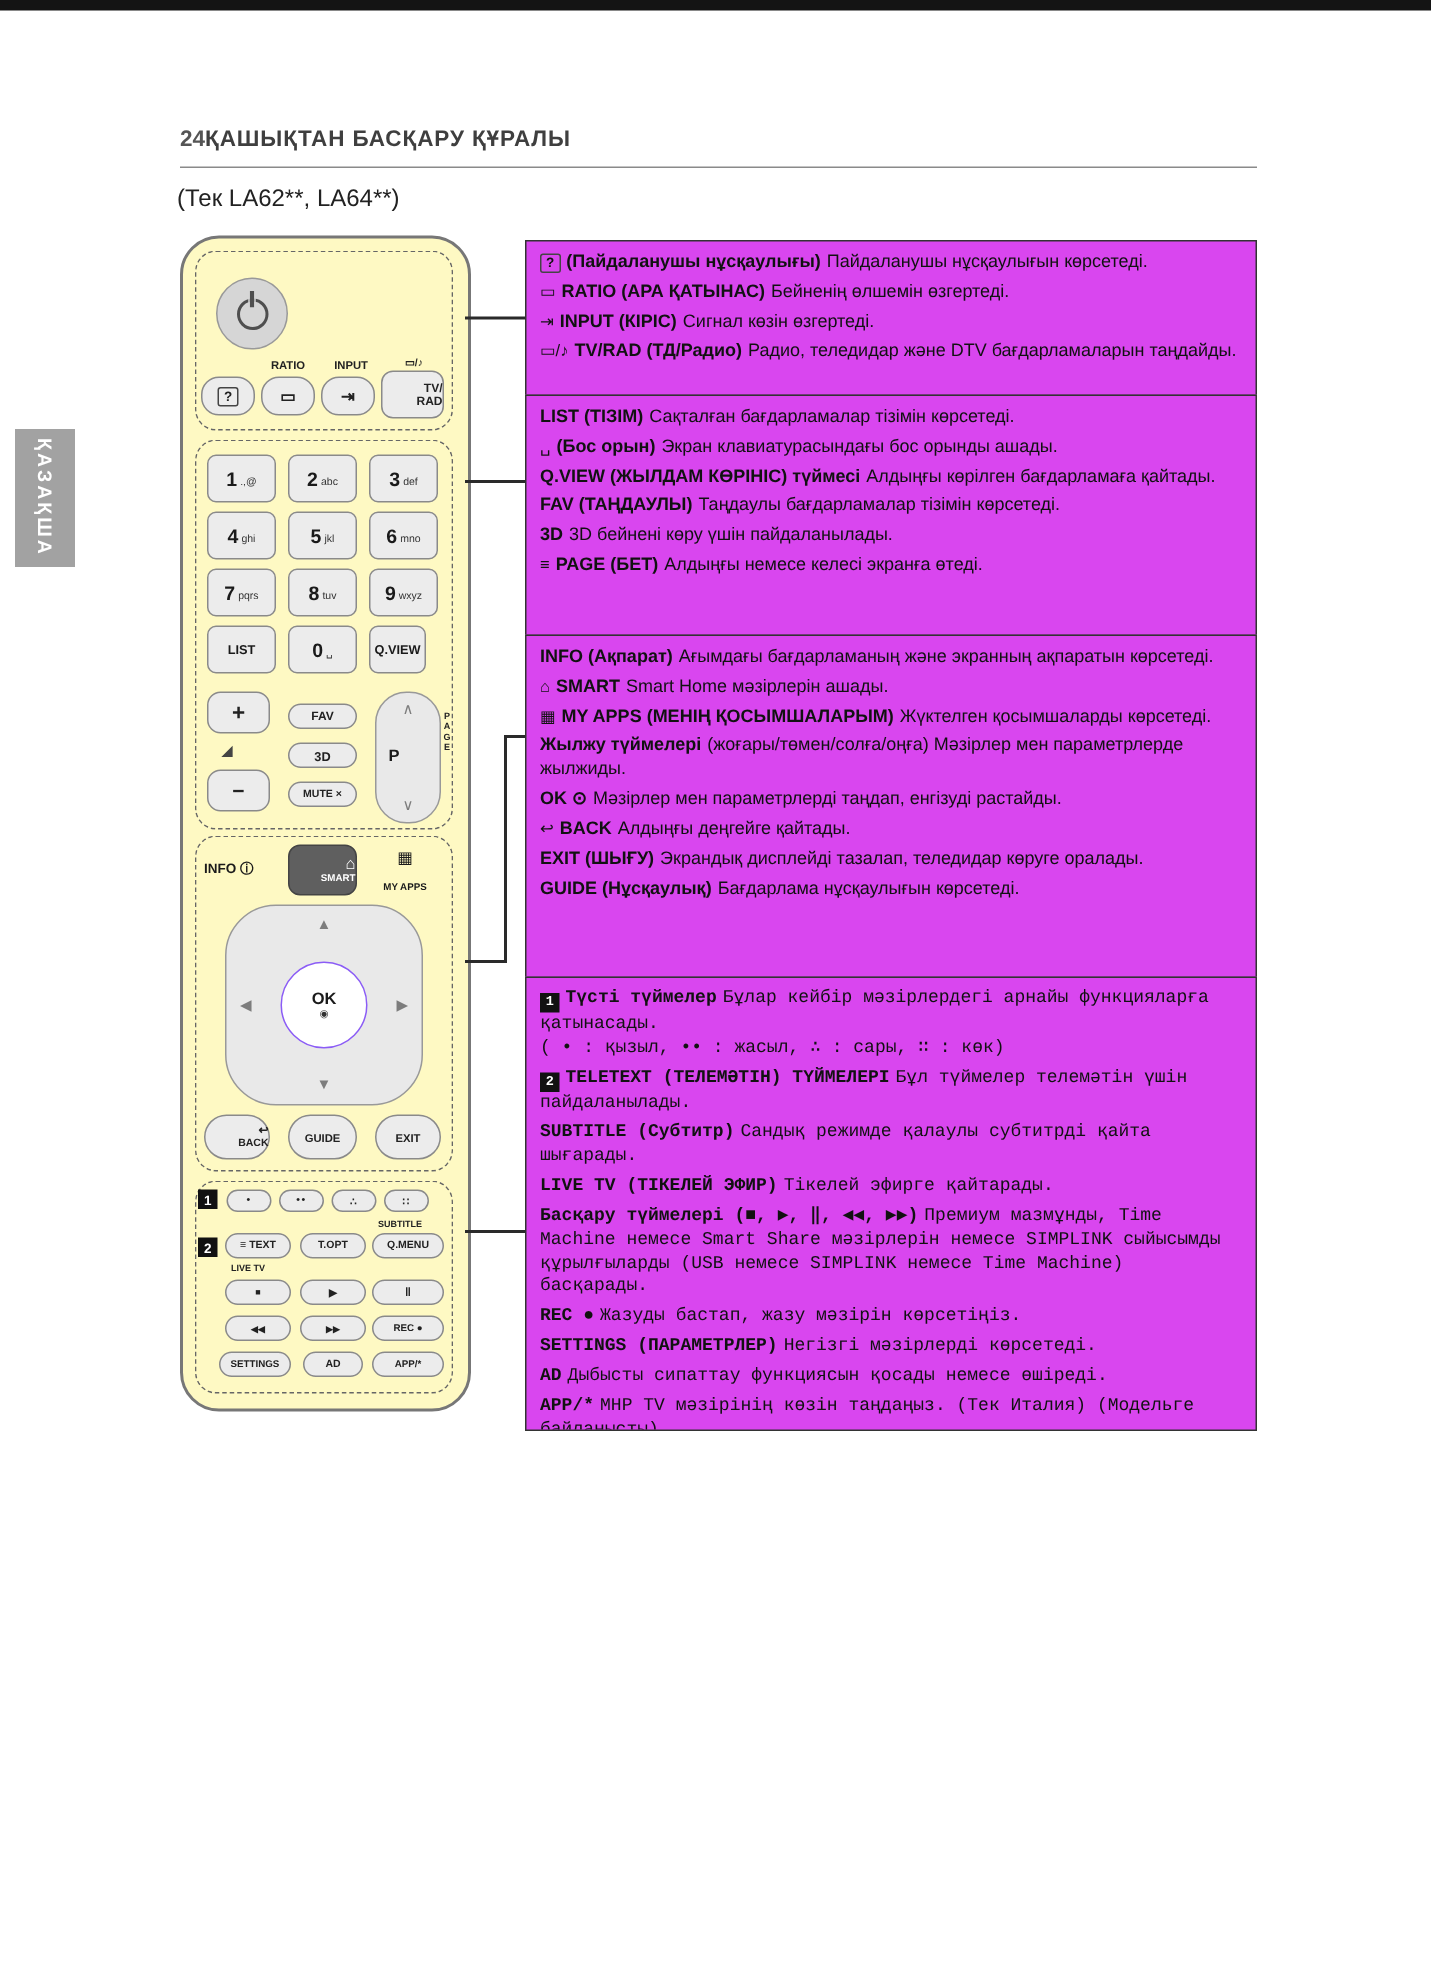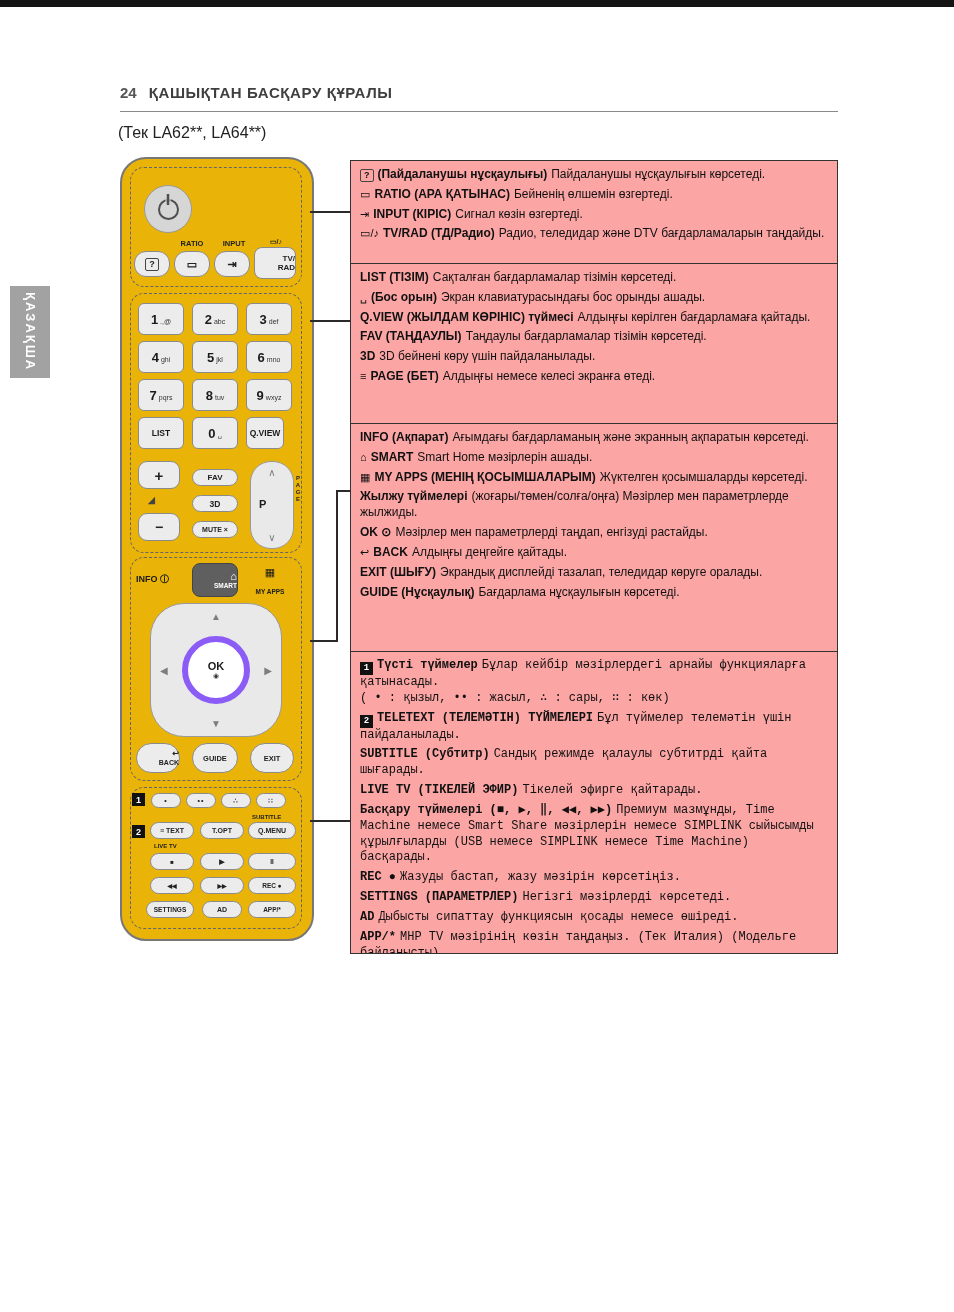--- a/index.html
+++ b/index.html
@@ -3,64 +3,64 @@
 <meta charset="utf-8">
 <style>
   html,body{margin:0;padding:0;background:#ffffff;}
   .page{position:relative;width:954px;height:1312px;background:#ffffff;overflow:hidden;
         font-family:"Liberation Sans", sans-serif;color:#1a1a1a;}
   .abs{position:absolute;}
   .top-scan{position:absolute;top:0;left:0;width:954px;height:7px;background:#141414;}
 
   
   .hdr{position:absolute;left:120px;top:84px;width:718px;border-bottom:1.5px solid #8a8a8a;padding-bottom:9px;}
-  .pnum{font-size:15px;font-weight:bold;color:#555;margin-right:12px;}
+  .pnum{font-size:15px;font-weight:bold;color:#555;margin-right:0;}
   .ptitle{font-size:15px;font-weight:bold;color:#3f3f3f;letter-spacing:0.6px;}
   .model-note{position:absolute;left:118px;top:124px;font-size:16px;color:#222;}
 
   
   .side-tab{position:absolute;left:10px;top:286px;width:40px;height:92px;background:#a2a2a2;color:#ffffff;
             writing-mode:vertical-rl;text-orientation:mixed;display:flex;align-items:center;justify-content:center;
             font-size:13px;font-weight:bold;letter-spacing:2px;}
 
   
-  .remote{position:absolute;left:120px;top:157px;width:190px;height:780px;background:#eab308;
+  .remote{position:absolute;left:120px;top:157px;width:190px;height:780px;background:#fef9c3;
           border:2px solid #777;border-radius:26px;}
   .dash{position:absolute;border:1.5px dashed #666;border-radius:14px;}
   .btn{position:absolute;display:flex;align-items:center;justify-content:center;background:#ececec;
        border:1px solid #8a8a8a;border-radius:12px;font-weight:bold;color:#222;box-sizing:border-box;}
   .key{position:absolute;display:flex;align-items:center;justify-content:center;gap:2px;background:#ececec;
        border:1px solid #8a8a8a;border-radius:6px;box-sizing:border-box;}
   .key .d{font-size:13px;font-weight:bold;}
   .key .s{font-size:7px;color:#333;margin-top:4px;}
   .key .one{font-size:8.5px;font-weight:bold;}
   .tinylbl{position:absolute;font-size:7.5px;font-weight:bold;color:#222;text-align:center;}
   .microlbl{position:absolute;font-size:6px;font-weight:bold;color:#222;}
   .pwr{display:flex;align-items:center;justify-content:center;background:#d6d6d6;border:1px solid #999;border-radius:50%;}
   .pwr-ring{position:relative;width:17px;height:17px;border:2.5px solid #4f4f4f;border-radius:50%;}
   .pwr-bar{position:absolute;left:50%;top:-7px;transform:translateX(-50%);width:3px;height:11px;background:#4f4f4f;
            outline:1.5px solid #d6d6d6;}
   .colcol{flex-direction:column;gap:1px;line-height:1;align-items:flex-end;}
   .navpad{position:absolute;background:#e9e9e9;border:1px solid #999;border-radius:34px;}
   .navar{position:absolute;color:#7d7d7d;font-size:10px;width:100%;text-align:center;}
   .navarside{position:absolute;color:#7d7d7d;font-size:10px;top:50%;transform:translateY(-50%);}
   .okbtn{position:absolute;left:50%;top:50%;transform:translate(-50%,-50%);width:56px;height:56px;background:#fff;
-         border:6px solid #8b5cf6;border-radius:50%;display:flex;flex-direction:column;align-items:center;justify-content:center;}
+         border:1px solid #8b5cf6;border-radius:50%;display:flex;flex-direction:column;align-items:center;justify-content:center;}
   .okbtn .ok{font-size:11px;font-weight:bold;}
   .okbtn .oksub{font-size:7px;color:#333;}
   .marker-sq{position:absolute;width:13px;height:13px;background:#111;color:#fff;font-size:9px;font-weight:bold;
              display:flex;align-items:center;justify-content:center;}
   .dotbtn{letter-spacing:1px;font-size:7px;}
   .vert{writing-mode:vertical-rl;text-orientation:upright;letter-spacing:1px;}
 
   
   .cline{position:absolute;background:#2a2a2a;}
 
   
-  .descbox{position:absolute;left:350px;width:488px;background:#fca5a5;border:1.3px solid #333;
+  .descbox{position:absolute;left:350px;width:488px;background:#d946ef;border:1.3px solid #333;
            padding:6px 9px;box-sizing:border-box;overflow:hidden;}
   .item{font-size:12px;line-height:1.32;margin:0 0 4px 0;color:#111;}
   .item b{font-weight:bold;margin-right:4px;}
   .ic{display:inline-block;margin-right:4px;font-size:11px;}
   .icbox{border:1px solid #444;border-radius:2px;font-size:9px;line-height:11px;padding:0 3px;font-weight:bold;}
   .marker{display:inline-block;width:13px;height:13px;background:#111;color:#fff;font-size:9px;font-weight:bold;
           text-align:center;line-height:13px;margin-right:4px;vertical-align:-2px;}
   .line2{display:block;}
 </style>
 </head>

